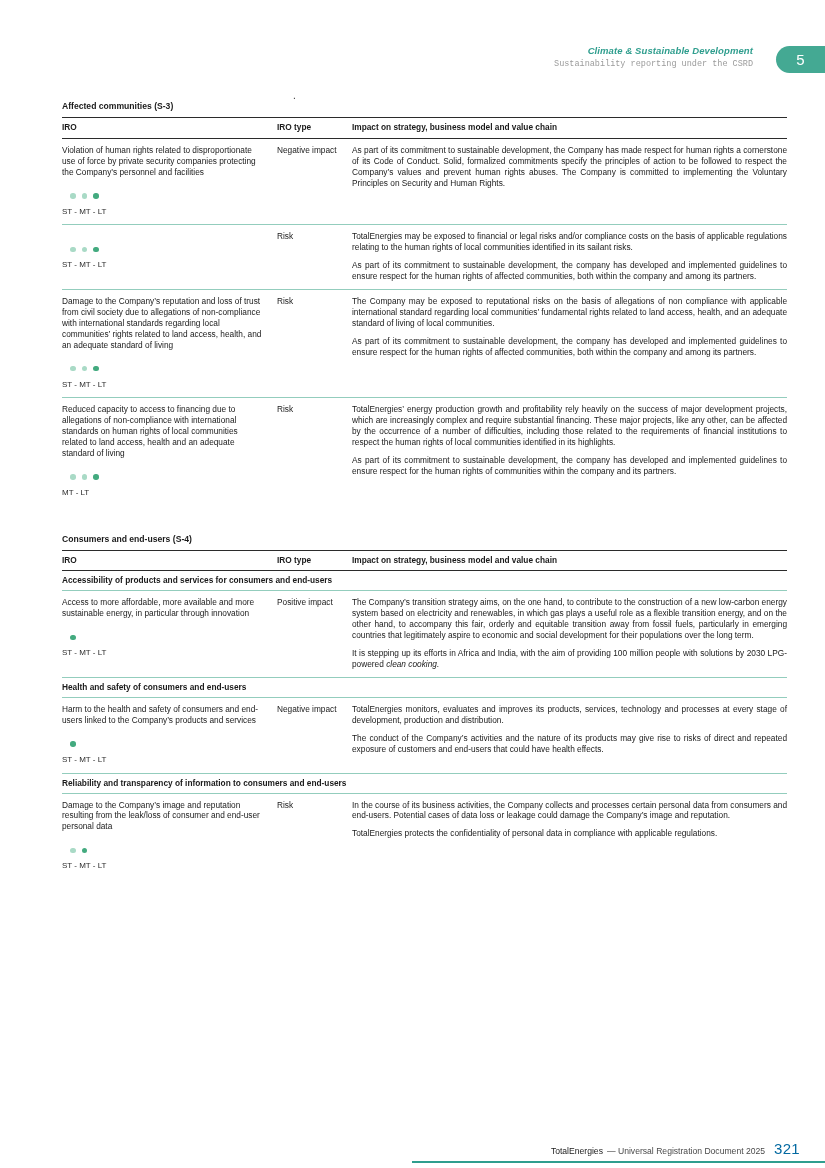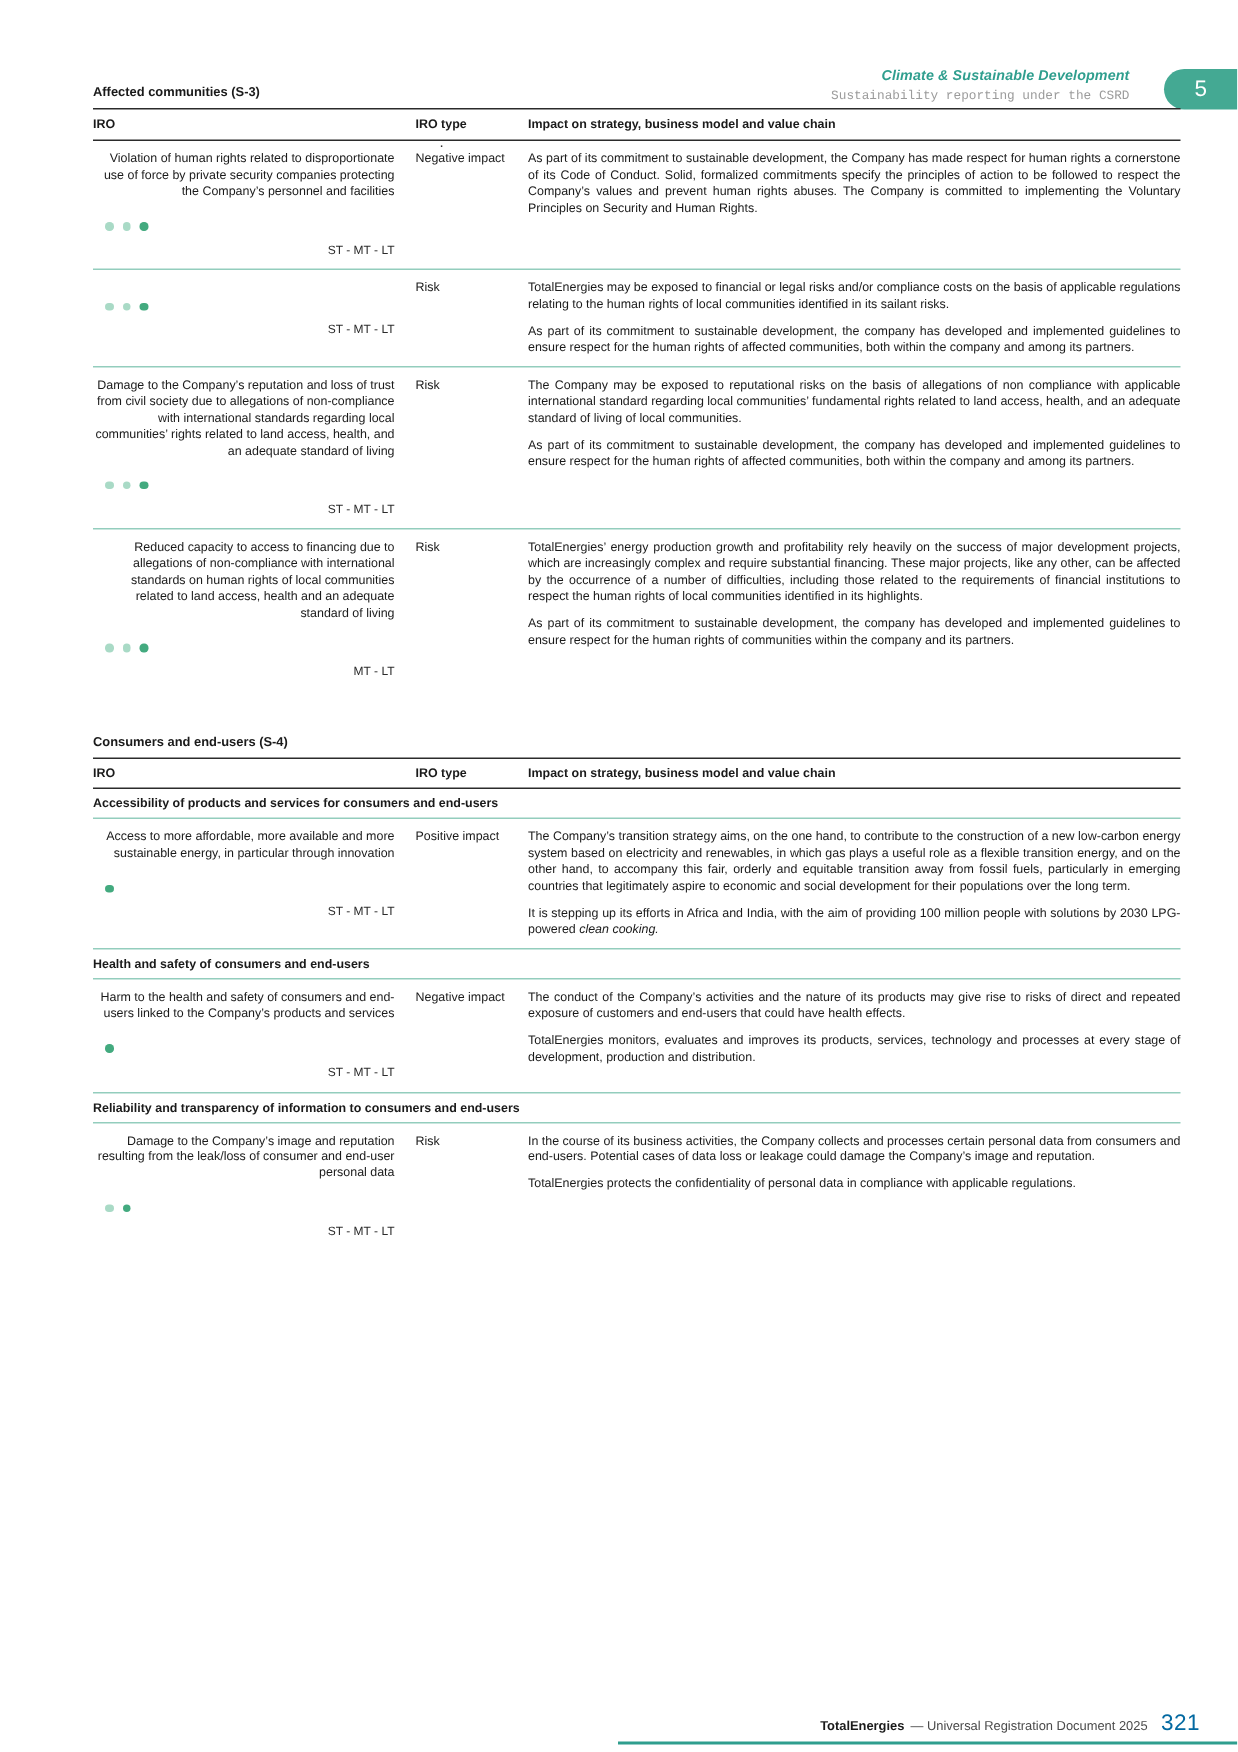--- a/index.html
+++ b/index.html
@@ -53,21 +53,21 @@
     top: 90px;
     font-size: 10px;
     color: #333;
   }
   
   .content {
     position: absolute;
     left: 62px;
     top: 0;
     width: 725px;
-    padding-top: 56px;
+    padding-top: 101px;
   }
   .table-title {
     font-size: 8.6px;
     font-weight: bold;
     margin: 0 0 6px 0;
     color: #1a1a1a;
   }
   .table-block-2 { margin-top: 28px; }
   .table { width: 725px; }
   .trow {
@@ -83,21 +83,21 @@
     font-size: 8.3px;
     padding: 4px 8px 5px 0;
   }
   .body { border-top: 1px solid var(--separator, #93cdbd); }
   .thead + .body { border-top: none; }
   .cell {
     font-size: 8.3px;
     line-height: 1.32;
     padding: 6px 10px 7px 0;
   }
-  .iro-cell { padding-right: 14px; text-align: right; }
+  .iro-cell { padding-right: 14px; }
   .dots {
     margin-top: 15px;
     padding-left: 8px;
     display: flex;
     gap: 6px;
     align-items: center;
     min-height: 6px;
   }
   .dot {
     width: 5.5px;
@@ -129,21 +129,21 @@
   
   .footer {
     position: absolute;
     right: 25px;
     bottom: 11px;
     display: flex;
     align-items: baseline;
     white-space: pre;
     font-size: 8.6px;
   }
-  .footer .brand { font-weight: bold; color: #1a1a1a; text-align: right; }
+  .footer .brand { font-weight: normal; color: #1a1a1a; text-align: right; }
   .footer .doc { color: #4a4a4a; margin-left: 4px; }
   .footer .page-number {
     font-size: 15px;
     color: #0369a1;
     margin-left: 9px;
     letter-spacing: 0.3px;
   }
   .bottom-rule {
     position: absolute;
     bottom: 5px;
@@ -283,22 +283,22 @@
         <div class="trow body">
           <div class="cell iro-cell">
             <div class="iro-text">Harm to the health and safety of consumers and end-users linked to the Company’s products and services</div>
             <div class="dots">
                 <span class="dot solid"></span>
               </div>
             <div class="horizon">ST - MT - LT</div>
           </div>
           <div class="cell type-cell">Negative impact</div>
           <div class="cell impact-cell">
+            <p>TotalEnergies monitors, evaluates and improves its products, services, technology and processes at every stage of development, production and distribution.</p>
             <p>The conduct of the Company’s activities and the nature of its products may give rise to risks of direct and repeated exposure of customers and end-users that could have health effects.</p>
-            <p>TotalEnergies monitors, evaluates and improves its products, services, technology and processes at every stage of development, production and distribution.</p>
           </div>
         </div>
 
         <div class="trow body section">
           <div class="section-heading">Reliability and transparency of information to consumers and end-users</div>
         </div>
 
         <div class="trow body">
           <div class="cell iro-cell">
             <div class="iro-text">Damage to the Company’s image and reputation resulting from the leak/loss of consumer and end-user personal data</div>

